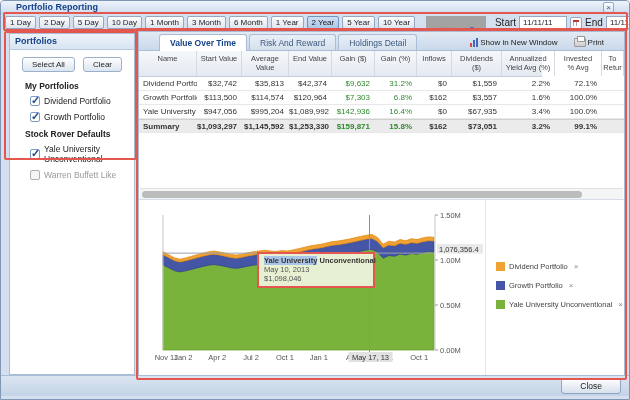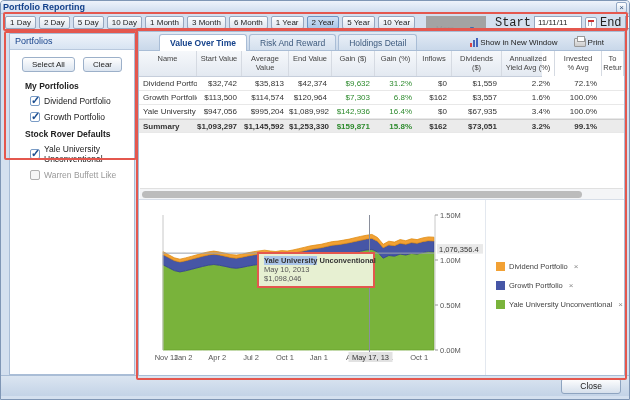--- a/index.html
+++ b/index.html
@@ -1,40 +1,40 @@
 <!DOCTYPE html>
 <html><head>
 <meta charset="utf-8">
 <style>
   * { margin:0; padding:0; box-sizing:border-box; font-family:"Liberation Sans", sans-serif; }
   html,body { width:630px; height:400px; background:#fff; overflow:hidden; }
   .window { position:relative; width:630px; height:400px; background:#d4e0ef; border:1px solid #7f96b5; border-radius:4px 4px 0 0; overflow:hidden; }
 
   
-  .titlebar { position:absolute; left:0; top:0; width:100%; height:13px; background:linear-gradient(#eef3fb,#cfdcee); border-bottom:1px solid #b6c6dc; display:flex; align-items:center; padding:0 2px; }
+  .titlebar { position:absolute; left:0; top:0; width:100%; height:13px; background:linear-gradient(#eef3fb,#cfdcee); border-bottom:1px solid #b6c6dc; display:flex; align-items:center; padding:0 15px; }
   .titlebar .title { font-size:9px; font-weight:bold; color:#15428b; flex:1; }
   .win-close { width:11px; height:11px; font-size:8px; line-height:9px; text-align:center; color:#35507a; border:1px solid #93a8c5; border-radius:2px; background:linear-gradient(#fff,#d3dfee); cursor:pointer; }
 
   
   .toolbar { position:absolute; left:4px; top:14px; width:622px; height:15px; display:flex; align-items:center; gap:9px; }
   .rbtn { font-size:8px; color:#222; padding:1px 4px; height:13px; border:1px solid #96a7bf; border-radius:2px; background:linear-gradient(#fdfdfd,#dde5ef); white-space:nowrap; cursor:pointer; }
   .rbtn.sel { background:linear-gradient(#cfe0f4,#aac8e8); border-color:#6e93c0; }
   .more-select { display:flex; width:86px; height:13px; border:7px solid #a3a3a3; background:#fff; margin-left:2px; cursor:pointer; }
   .more-select .ph { flex:1; font-size:8px; color:#999; padding:1px 3px; }
   .more-select .caret { width:15px; background:linear-gradient(#f4f7fb,#d8e2ef); border-left:1px solid #96a7bf; color:#3a6fb0; font-size:7px; text-align:center; line-height:11px; }
   .tb-right { margin-left:auto; display:flex; align-items:center; gap:3px; }
-  .tb-lbl { font-size:12px; color:#222;font-family:Liberation Mono, monospace; }
+  .tb-lbl { font-size:10px; color:#222; }
   .date-input { width:48px; height:13px; border:1px solid #96a7bf; background:#fff; font-size:8px; color:#222; padding:1px 3px; }
   .cal-btn { position:relative; width:12px; height:12px; border:1px solid #96a7bf; border-radius:2px; background:#fdfdfd; cursor:pointer; }
   .cal-btn::before { content:""; position:absolute; left:2px; top:2px; right:2px; height:2px; background:#c33; }
   .cal-btn::after { content:""; position:absolute; left:2px; bottom:2px; right:2px; height:4px; background:repeating-linear-gradient(90deg,#aab 0 1px,#fff 1px 3px); }
 
   
   .sidebar { position:absolute; left:8px; top:32px; width:126px; height:342px; background:#fff; border:1px solid #a9bdd6; }
-  .sb-header { height:16px; background:linear-gradient(#eef3fa,#d8e4f2); border-bottom:1px solid #b9c9de; font-size:9px; font-weight:normal; color:#15428b; padding:2px 5px; }
+  .sb-header { height:16px; background:linear-gradient(#eef3fa,#d8e4f2); border-bottom:1px solid #b9c9de; font-size:9px; font-weight:bold; color:#15428b; padding:2px 5px; }
   .sb-btnrow { display:flex; gap:8px; justify-content:center; padding:7px 0 5px; }
   .sb-btn { font-size:8px; color:#222; padding:2px 9px; border:1px solid #9cb0c9; border-radius:3px; background:linear-gradient(#fefefe,#dce5f0); cursor:pointer; }
   .sb-group-label { font-size:8.5px; font-weight:bold; color:#222; padding:4px 0 2px 15px; }
   .sb-item { display:flex; align-items:center; gap:4px; padding:3px 0 3px 20px; cursor:pointer; }
   .cb { position:relative; width:10px; height:10px; border:1px solid #7a9cc6; border-radius:2px; background:#fff; flex:0 0 auto; }
   .cb.on::after { content:"\2713"; position:absolute; left:0px; top:-3px; font-size:11px; font-weight:bold; color:#1d4f91; }
   .cb.off { border-color:#b0b0b0; background:#f6f6f6; }
   .sb-item-label { font-size:8.5px; color:#222; }
   .sb-item.off .sb-item-label { color:#999; }
 

